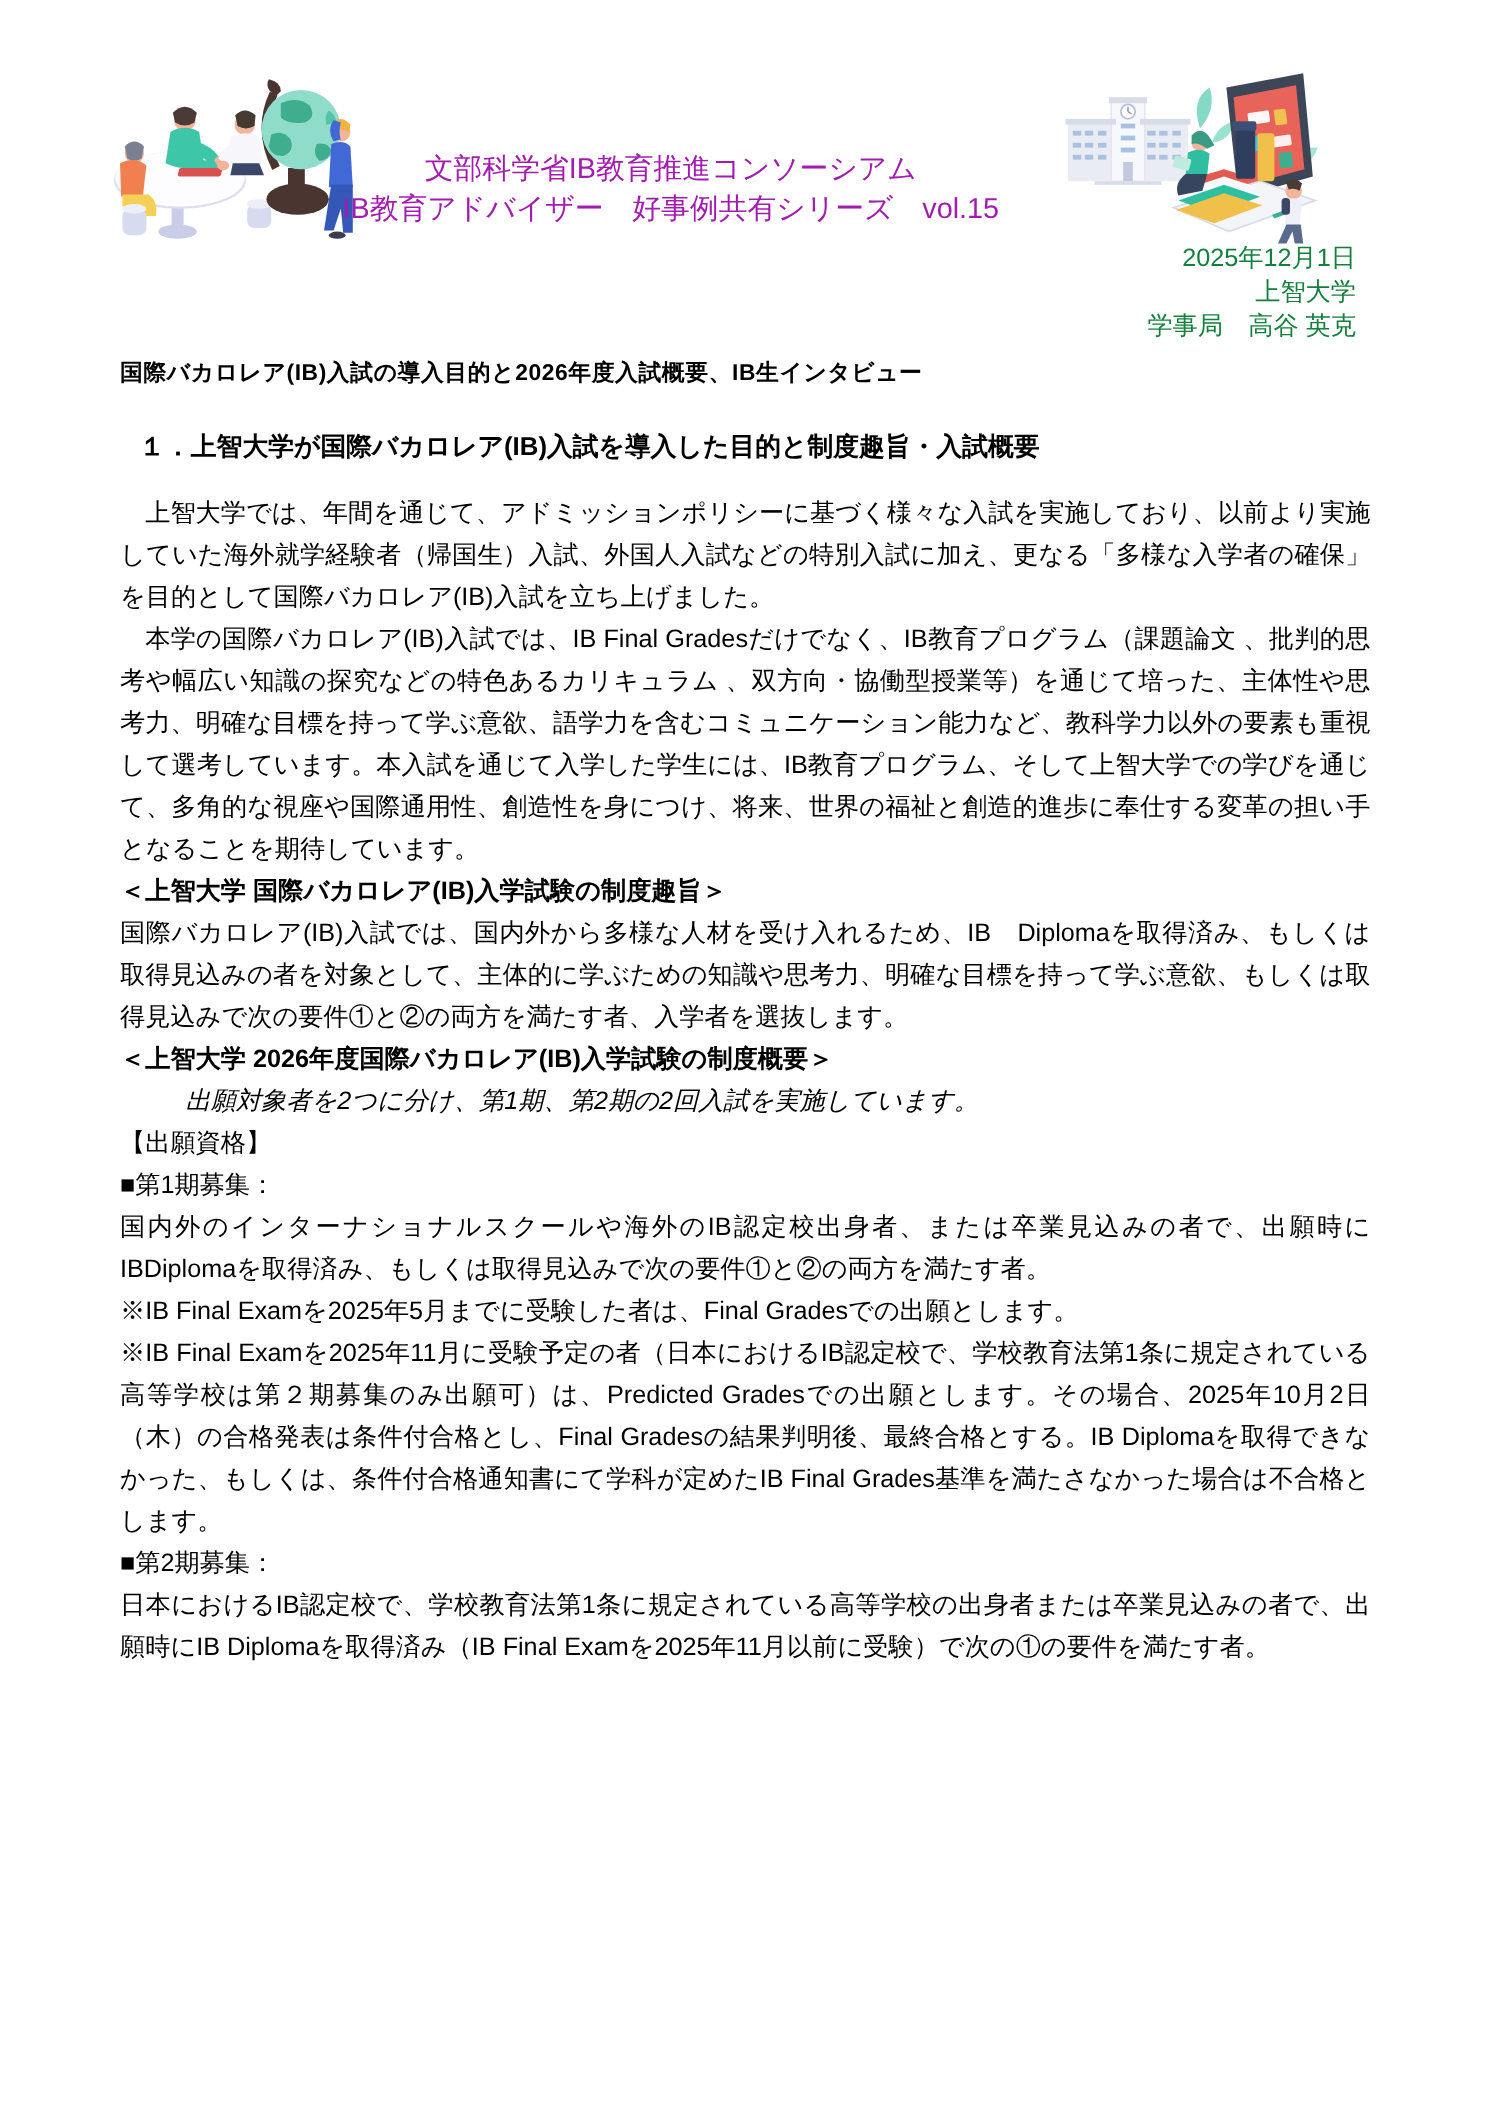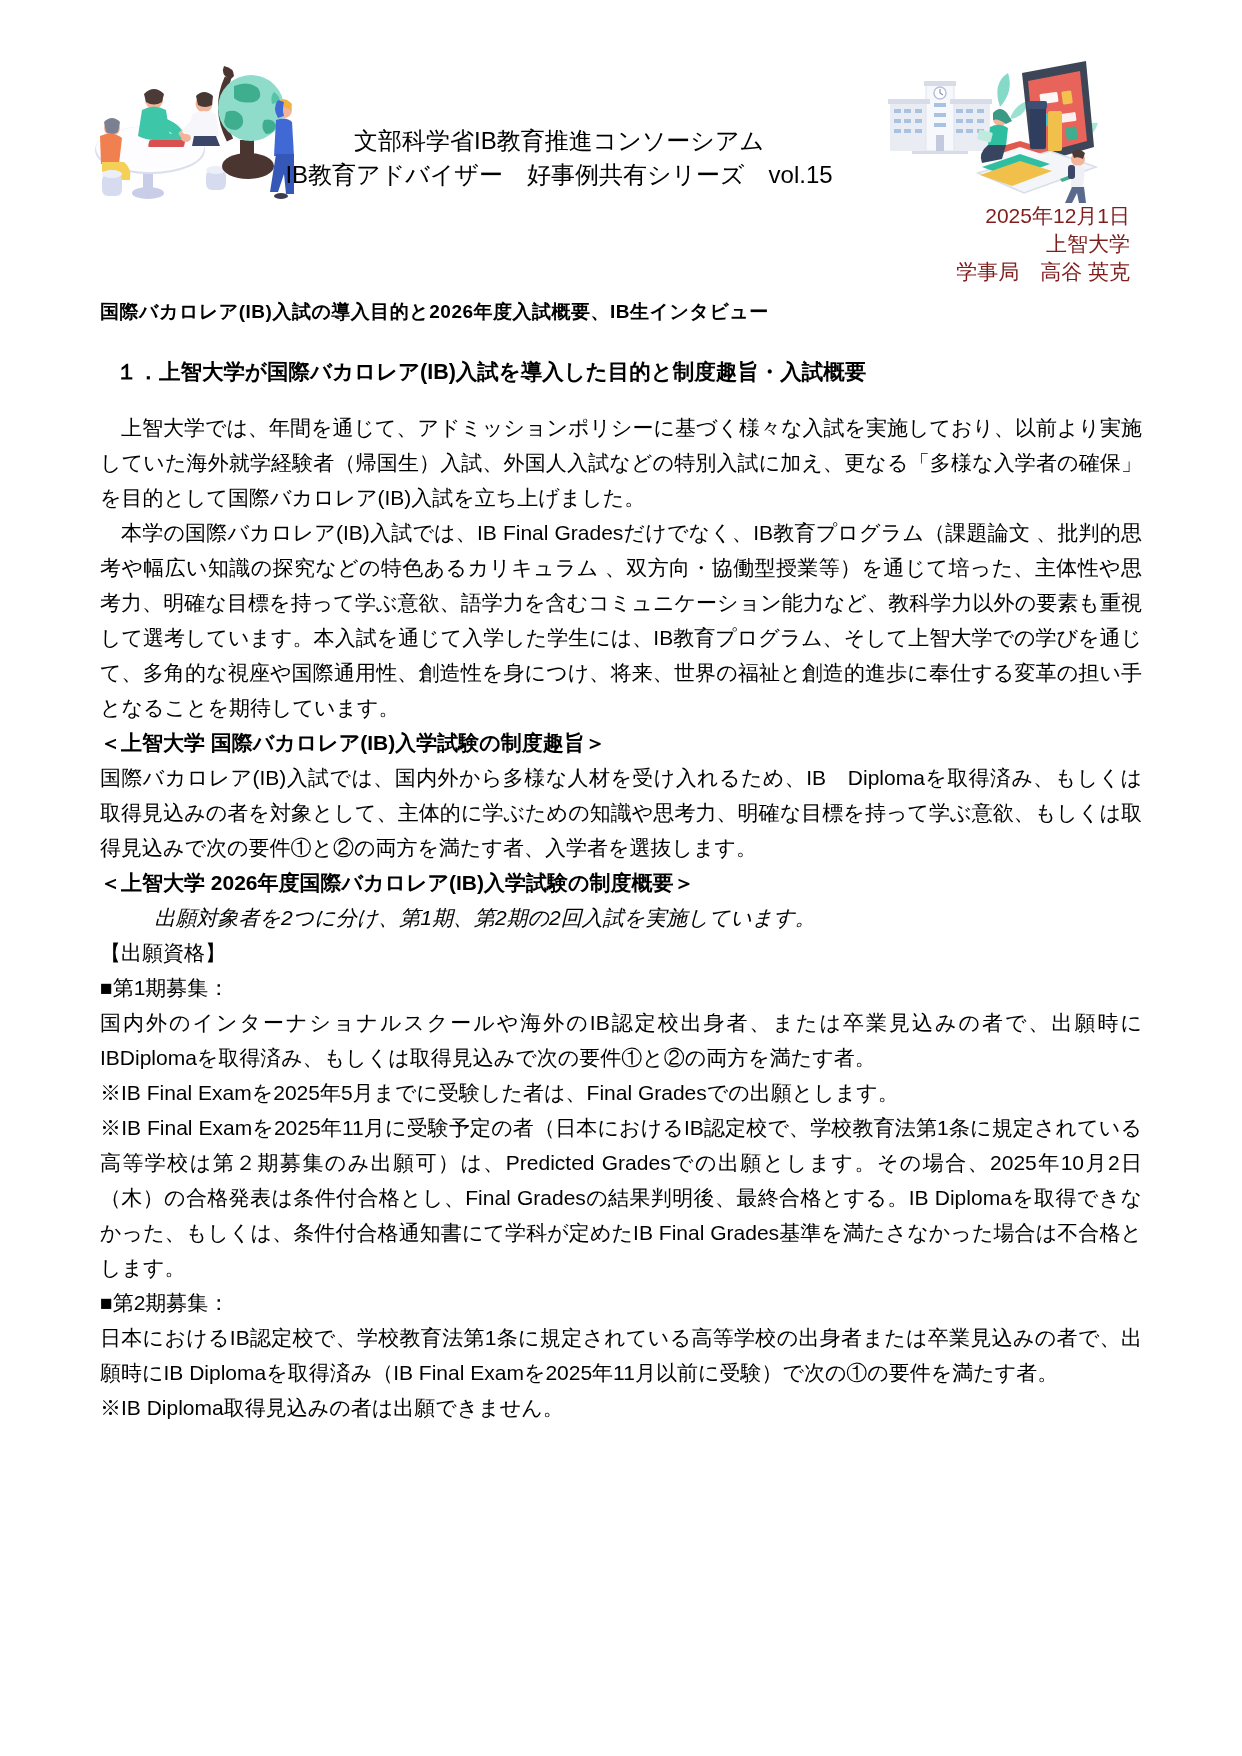--- a/index.html
+++ b/index.html
@@ -13,25 +13,25 @@
     font-family: "Liberation Sans", sans-serif;
     color: #000;
     overflow: hidden;
   }
   
   .top-area { position: relative; height: 288px; }
   .illus-left  { position:absolute; left:88px;  top:62px;  width:208px; height:152px; }
   .illus-right { position:absolute; left:882px; top:55px;  width:218px; height:152px; }
   .header-text {
     position:absolute; top:124px; left:0; width:1118px;
-    text-align:center; font-size:24px; line-height:34px; color:#000000;
+    text-align:center; font-size:24px; line-height:34px; color:#a21caf;
   }
   .date-block {
     position:absolute; top:202px; right:112px;
-    text-align:right; font-size:21px; line-height:28px; color:#7f1d1d;
+    text-align:right; font-size:21px; line-height:28px; color:#15803d;
   }
   
   .content { padding: 6px 100px 0 100px; font-size:21px; line-height:35px; }
   .doc-title {
     text-align:left; font-weight:bold; font-size:19px; line-height:35px;
     margin:0 0 0 0; letter-spacing:0.5px;
   }
   .h-section {
     font-weight:bold; font-size:21.5px; line-height:35px;
     margin:26px 0 20px 16px;
@@ -241,16 +241,15 @@
     <p class="body-para label-block">【出願資格】</p>
     <p class="body-para">■第1期募集：</p>
     <p class="body-para">国内外のインターナショナルスクールや海外のIB認定校出身者、または卒業見込みの者で、出願時にIBDiplomaを取得済み、もしくは取得見込みで次の要件①と②の両方を満たす者。</p>
 
     <p class="body-para note-group">※IB Final Examを2025年5月までに受験した者は、Final Gradesでの出願とします。</p>
     <p class="body-para">※IB Final Examを2025年11月に受験予定の者（日本におけるIB認定校で、学校教育法第1条に規定されている高等学校は第２期募集のみ出願可）は、Predicted Gradesでの出願とします。その場合、2025年10月2日（木）の合格発表は条件付合格とし、Final Gradesの結果判明後、最終合格とする。IB Diplomaを取得できなかった、もしくは、条件付合格通知書にて学科が定めたIB Final Grades基準を満たさなかった場合は不合格とします。</p>
 
     <p class="body-para period2-label">■第2期募集：</p>
     <p class="body-para">日本におけるIB認定校で、学校教育法第1条に規定されている高等学校の出身者または卒業見込みの者で、出願時にIB Diplomaを取得済み（IB Final Examを2025年11月以前に受験）で次の①の要件を満たす者。</p>
 
-    <p class="body-para final-note">※IB Diploma取得見込みの者は出願できません。</p>
 
   </div>
 </div>
 
 </body></html>

